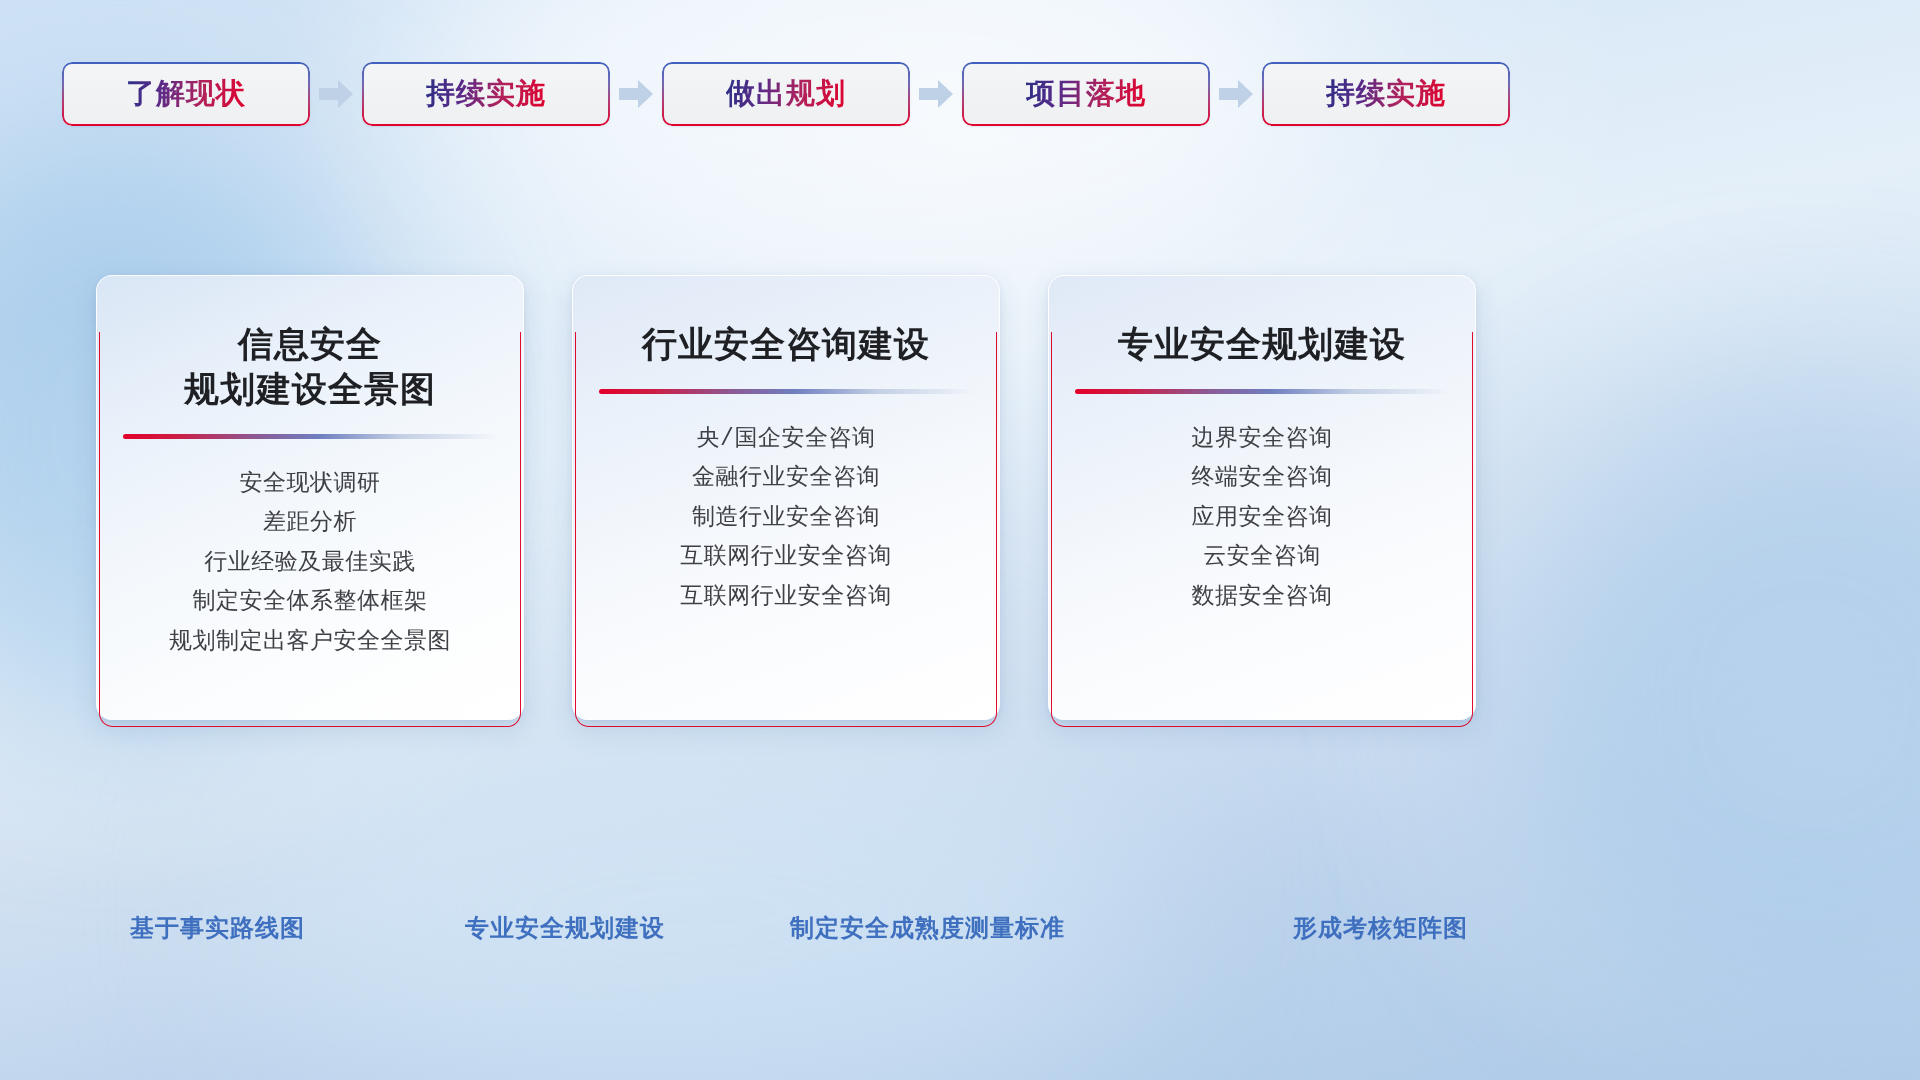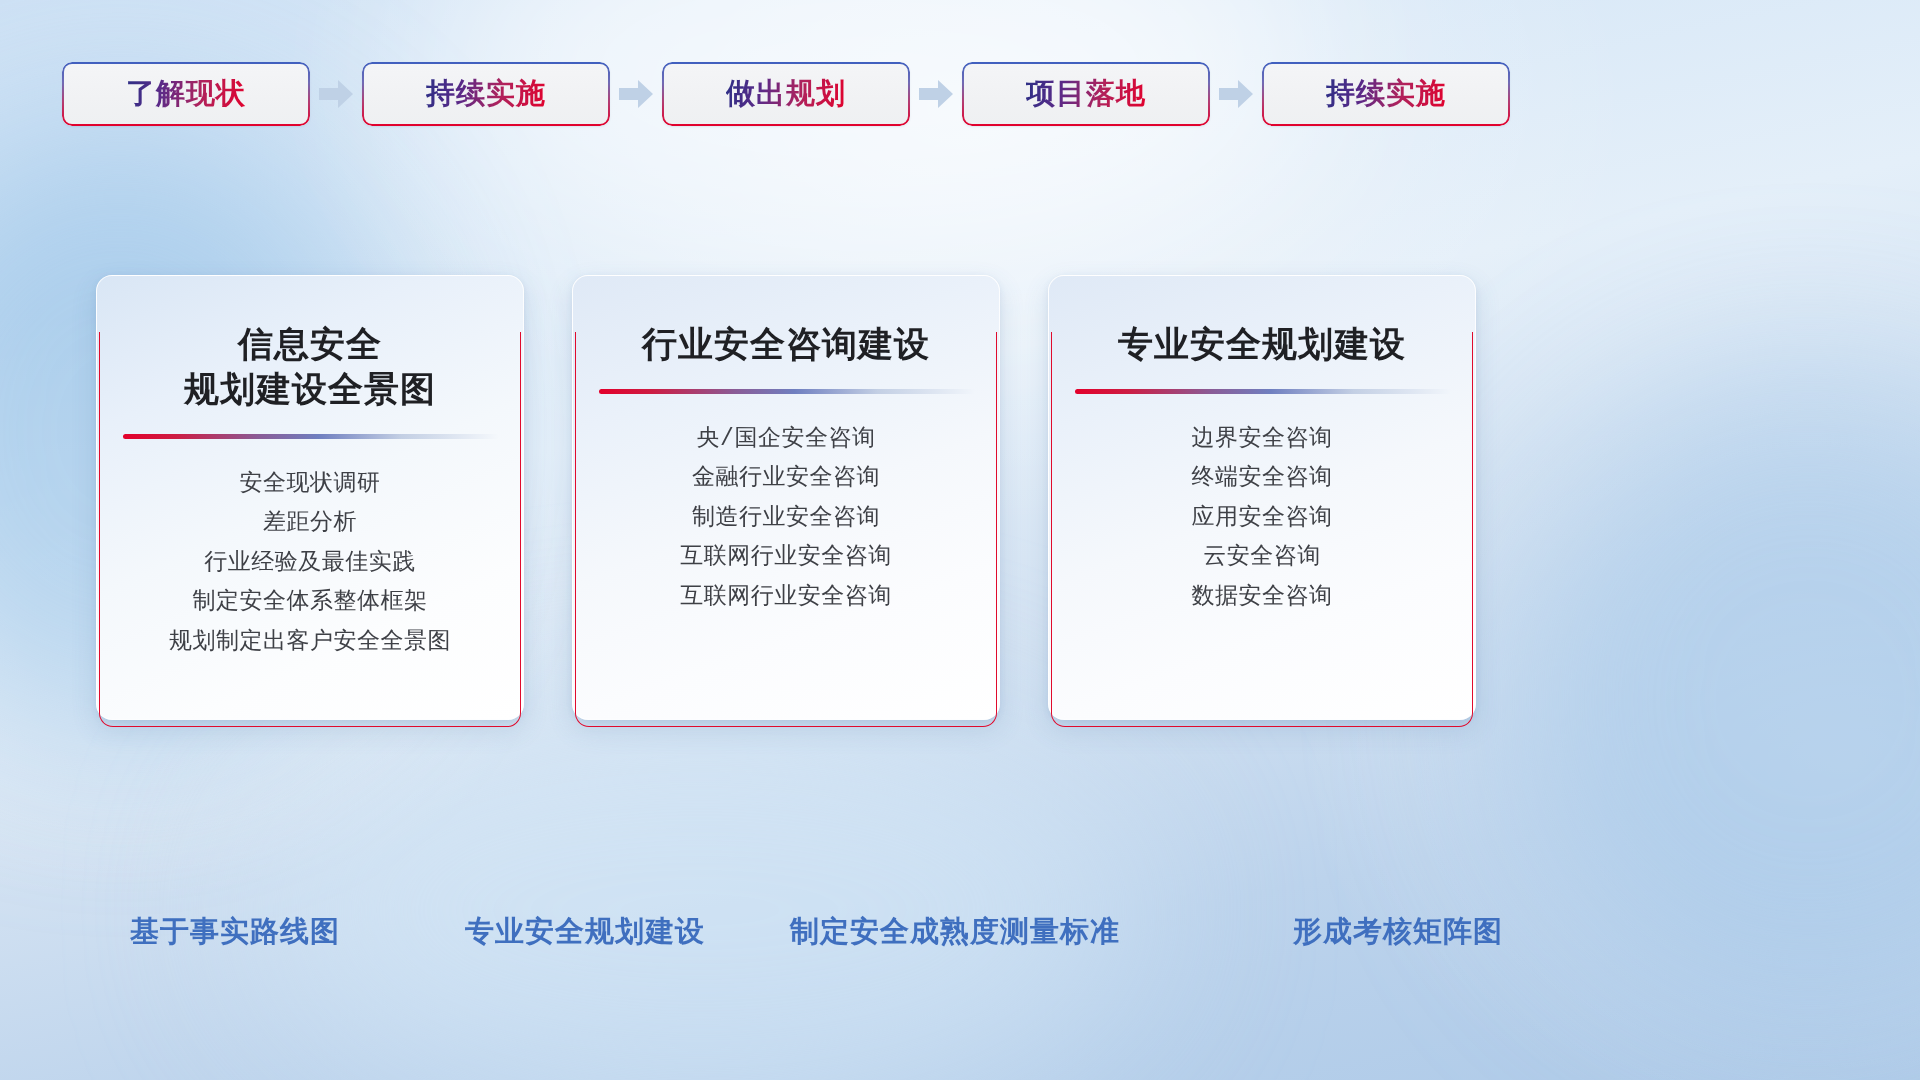--- a/index.html
+++ b/index.html
@@ -146,21 +146,21 @@
 
   
   .card.c1 { background: linear-gradient(155deg, #d9e6f5 0%, #e8f0fa 24%, #f4f8fc 50%, #fcfdfe 76%, #ffffff 100%); }
 
   
   #footer {
     position: absolute; left: 0; top: 912px; width: 1920px; height: 44px;
   }
   .foot {
     position: absolute; top: 0;
-    font-size: 29px; font-weight: 700; color: #3f6fbf; letter-spacing: 1px;
+    font-size: 24px; font-weight: 700; color: #3f6fbf; letter-spacing: 1px;
     white-space: nowrap;
   }
   .foot.f1 { left: 130px; }
   .foot.f2 { left: 465px; }
   .foot.f3 { left: 790px; }
   .foot.f4 { left: 1293px; }
 </style>
 </head>
 <body>
 

